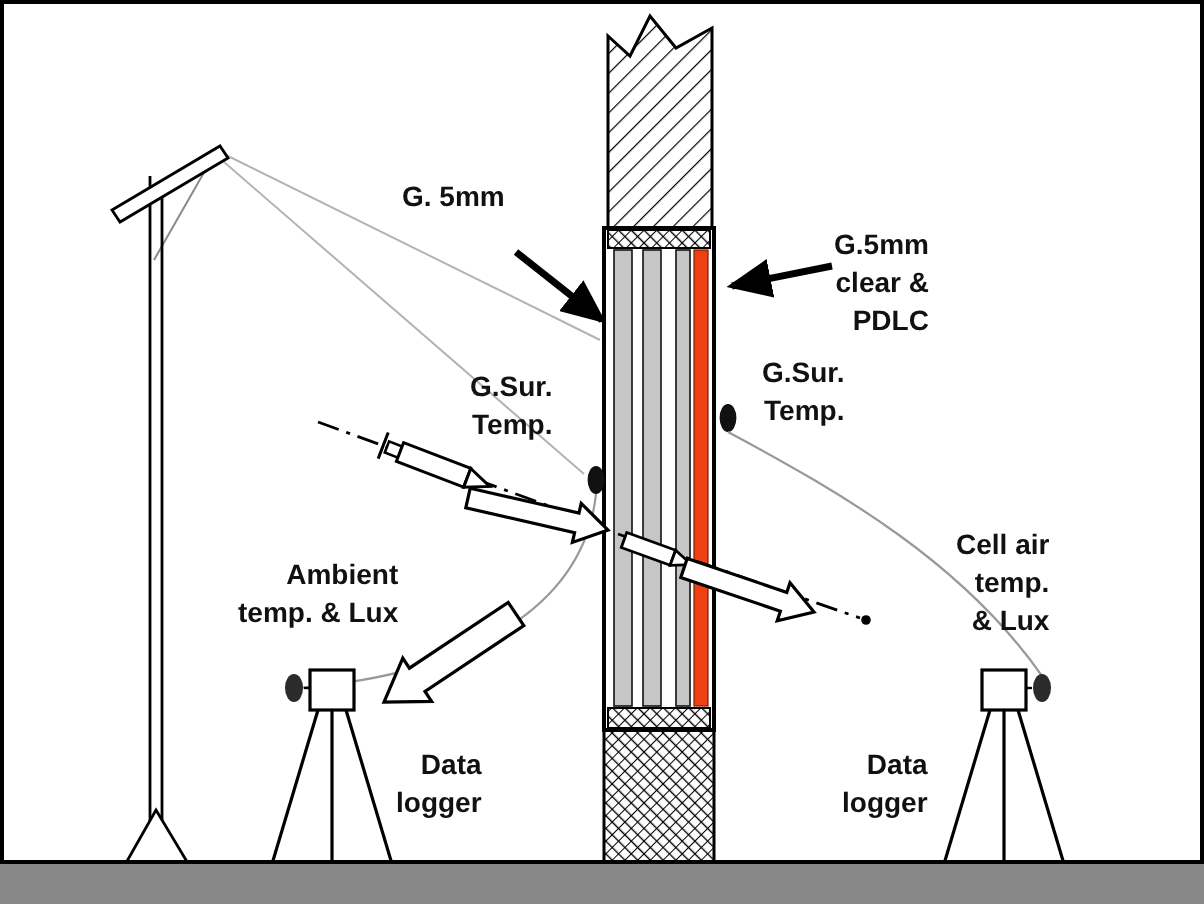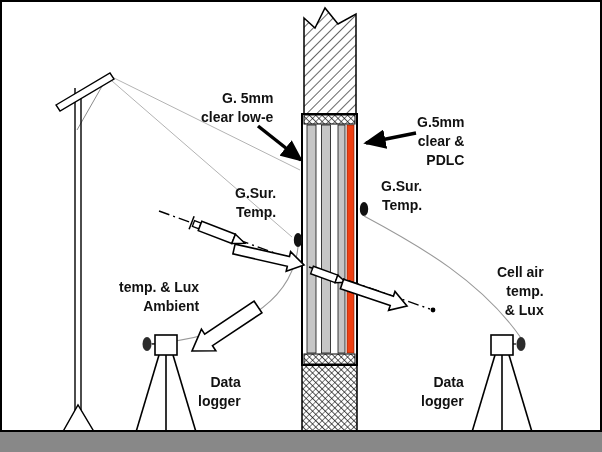--- a/index.html
+++ b/index.html
@@ -108,45 +108,44 @@
 
     <line x1="256" y1="124" x2="299" y2="158" stroke="#000" stroke-width="3.5" marker-end="url(#ah)"></line>
     <line x1="414" y1="131" x2="364" y2="141" stroke="#000" stroke-width="3.5" marker-end="url(#ah)"></line>
 
     <use href="#tripod" transform="translate(164,344)"></use>
     <use href="#tripod" transform="translate(500,344) scale(-1,1)"></use>
   </svg>
 
   <div class="lbl" style="left:199px;top:87px;">
     <span>G. 5mm</span>
-    <span>clear low-e</span>
   </div>
 
   <div class="lbl" style="left:415px;top:93px;margin-top:18px;">
     <span>G.5mm</span>
     <span>clear &amp;</span>
     <span>PDLC</span>
   </div>
 
   <div class="lbl" style="left:233px;top:182px;">
     <span>G.Sur.</span>
     <span>Temp.</span>
   </div>
 
   <div class="lbl" style="left:379px;top:175px;">
     <span>G.Sur.</span>
     <span>Temp.</span>
   </div>
 
   <div class="lbl" style="left:117px;top:276px;">
+    <span>Ambient</span>
     <span>temp. &amp; Lux</span>
-    <span>Ambient</span>
   </div>
 
-  <div class="lbl" style="left:476px;top:261px;margin-left:19px;">
+  <div class="lbl" style="left:476px;top:261px;">
     <span>Cell air</span>
     <span>temp.</span>
     <span>&amp; Lux</span>
   </div>
 
   <div class="lbl" style="left:196px;top:371px;">
     <span>Data</span>
     <span>logger</span>
   </div>
 

